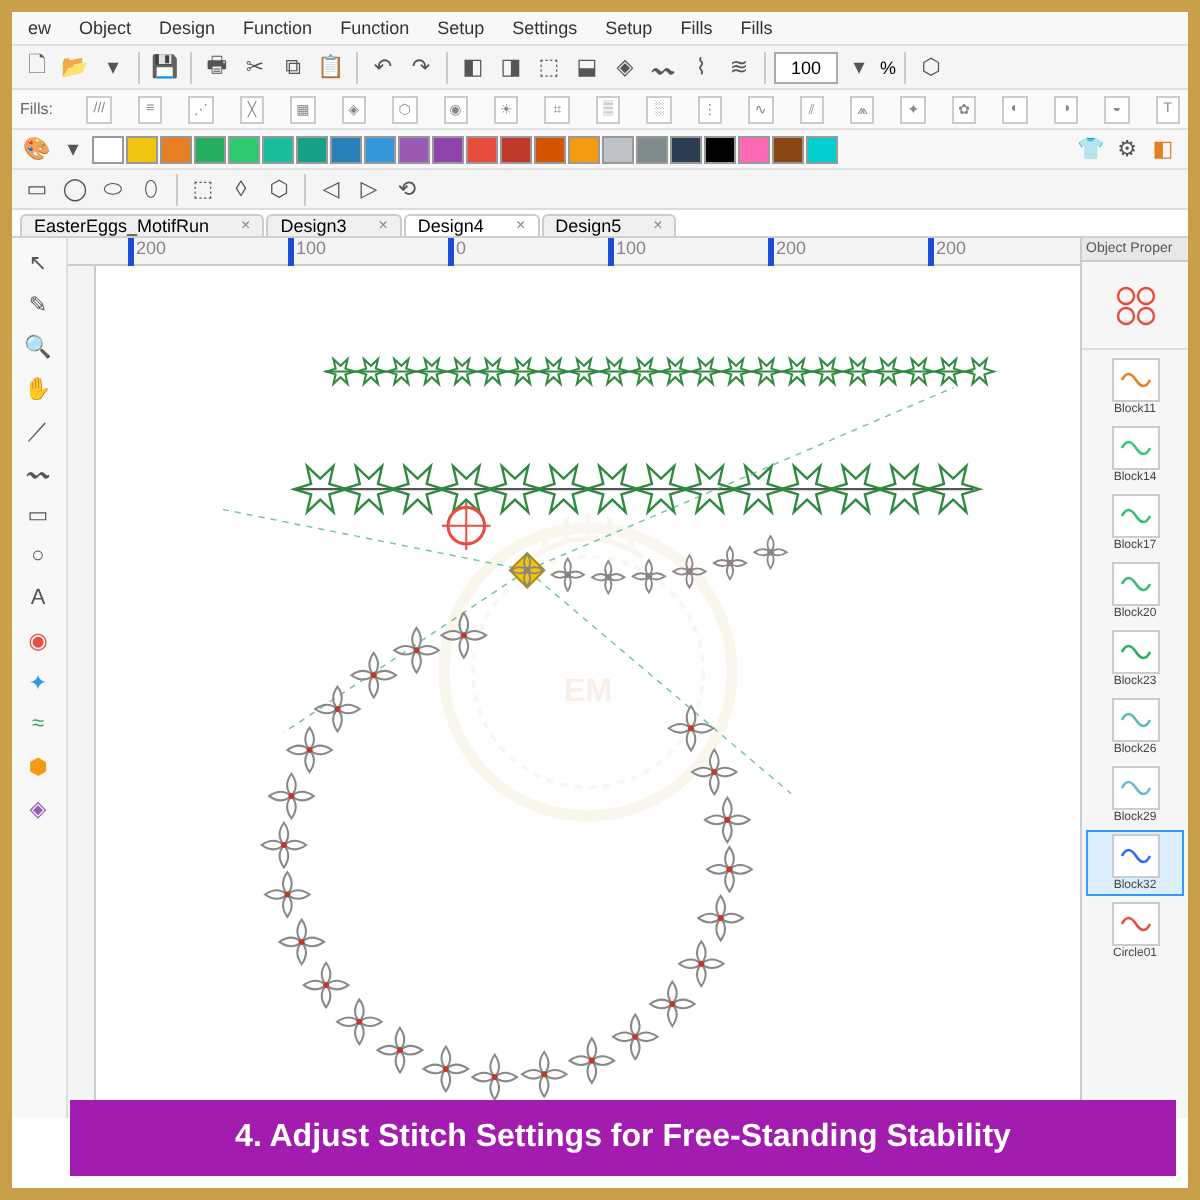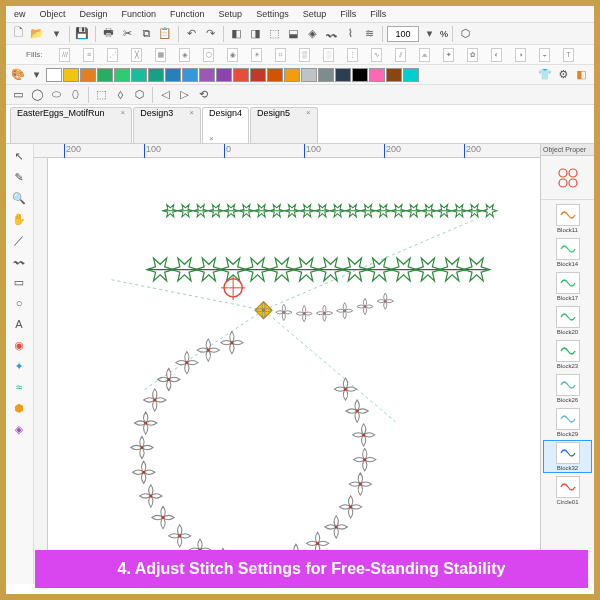--- a/index.html
+++ b/index.html
@@ -4,46 +4,46 @@
 <style>
 *{box-sizing:border-box;margin:0;padding:0;font-family:Tahoma,Arial,sans-serif;font-size:9px;}
 body{width:600px;height:600px;overflow:hidden;background:#fff;}
 .frame{width:600px;height:600px;border:6px solid #c9a04a;position:relative;background:#fff;}
 .menubar{display:flex;gap:14px;padding:3px 8px;background:#f8f8f8;border-bottom:1px solid #ddd;}
 .menubar span{color:#333;cursor:default;}
 .toolbar{display:flex;align-items:center;gap:2px;padding:2px 4px;background:#f5f5f5;border-bottom:1px solid #e0e0e0;overflow:hidden;height:22px;}
 .tbtn{width:17px;height:17px;display:flex;align-items:center;justify-content:center;color:#555;border:1px solid transparent;cursor:pointer;font-size:11px;}
 .sep{width:1px;height:16px;background:#ccc;margin:0 2px;}
 .zoom-field{width:32px;height:16px;border:1px solid #aaa;background:#fff;text-align:center;font-size:9px;line-height:14px;}
-.fill-row{display:flex;align-items:center;gap:13px;padding:2px 20px;background:#fafafa;border-bottom:1px solid #e0e0e0;height:20px;overflow:hidden;}
+.fill-row{display:flex;align-items:center;gap:13px;padding:2px 4px;background:#fafafa;border-bottom:1px solid #e0e0e0;height:20px;overflow:hidden;}
 .fill-label{font-size:8px;color:#666;margin-right:4px;}
 .fill-sw{width:17px;height:14px;border:1px solid #ccc;background:#fff;display:flex;align-items:center;justify-content:center;font-size:7px;color:#888;overflow:hidden;}
 .color-row{display:flex;align-items:center;gap:1px;padding:2px 4px;background:#f7f7f7;border-bottom:1px solid #e0e0e0;height:20px;flex-wrap:nowrap;overflow:hidden;}
 .csw{width:16px;height:14px;border:1px solid #999;flex:none;}
 .secondary-tb{display:flex;align-items:center;gap:2px;padding:2px 4px;background:#f5f5f5;border-bottom:1px solid #ddd;height:20px;overflow:hidden;}
 .tabs{display:flex;gap:1px;padding:2px 4px 0;background:#fff;font-size:8px;border-bottom:1px solid #d0d0d0;}
 .tab{padding:0 6px;border:1px solid #ccc;border-bottom:none;background:#f0f0f0;border-radius:3px 3px 0 0;display:flex;gap:16px;align-items:flex-start;}
-.tab.active{background:#fff;flex-direction:column;}
+.tab.active{background:#fff;}
 .tab-x{color:#888;font-size:8px;cursor:pointer;}
 .workarea{display:flex;height:440px;position:relative;}
 .left-tools{width:28px;background:#f8f8f8;border-right:1px solid #ddd;display:flex;flex-direction:column;gap:1px;padding:2px;}
 .ltbtn{width:22px;height:20px;border:1px solid transparent;display:flex;align-items:center;justify-content:center;font-size:11px;color:#555;cursor:pointer;}
 .canvas-wrap{flex:1;position:relative;background:#fff;overflow:hidden;}
 .ruler-h{height:14px;background:#f4f4f4;border-bottom:1px solid #ccc;font-size:6px;color:#888;position:relative;}
-.ruler-h .tick{position:absolute;top:0;border-left:1px solid #1d4ed8;height:14px;padding-left:1px;}
+.ruler-h .tick{position:absolute;top:0;border-left:3px solid #1d4ed8;height:14px;padding-left:1px;}
 .ruler-v{width:14px;background:#f4f4f4;border-right:1px solid #ccc;position:absolute;left:0;top:14px;bottom:0;}
 .canvas{position:absolute;left:14px;top:14px;right:0;bottom:0;background:#fff;}
 .right-panel{width:54px;background:#f6f6f6;border-left:1px solid #ccc;display:flex;flex-direction:column;}
 .panel-header{font-size:7px;background:#e8e8e8;padding:2px;color:#555;border-bottom:1px solid #ccc;white-space:nowrap;overflow:hidden;}
 .block-list{flex:1;overflow:hidden;display:flex;flex-direction:column;gap:1px;padding:2px;}
 .block-item{display:flex;flex-direction:column;align-items:center;gap:1px;padding:1px;border:1px solid transparent;cursor:pointer;}
 .block-item.sel{border-color:#3399ff;background:#dceeff;}
 .block-icon{width:24px;height:22px;border:1px solid #ccc;background:#fff;display:flex;align-items:center;justify-content:center;}
 .block-label{font-size:6px;color:#444;}
-.caption{position:absolute;left:6px;right:6px;bottom:6px;background:#d946ef;color:#fff;text-align:center;padding:10px 8px;font-size:16px;font-weight:bold;font-family:Arial,sans-serif;margin-left:23px;}
+.caption{position:absolute;left:6px;right:6px;bottom:6px;background:#a21caf;color:#fff;text-align:center;padding:10px 8px;font-size:16px;font-weight:bold;font-family:Arial,sans-serif;margin-left:23px;}
 .watermark{position:absolute;left:50%;top:48%;transform:translate(-50%,-50%);opacity:0.09;pointer-events:none;}
 .watermark svg{width:180px;height:180px;}
 .stitch-art{position:absolute;left:0;top:0;width:100%;height:100%;pointer-events:none;}
 </style>
 </head>
 <body>
 <div class="frame">
 
 <div class="menubar">
   <span>ew</span>
@@ -204,20 +204,28 @@
     <div class="ruler-h" id="ruler-h">
           <div class="tick" style="left: 30px;">200</div>
           <div class="tick" style="left: 110px;">100</div>
           <div class="tick" style="left: 190px;">0</div>
           <div class="tick" style="left: 270px;">100</div>
           <div class="tick" style="left: 350px;">200</div>
           <div class="tick" style="left: 430px;">200</div>
         </div>
     <div class="ruler-v"></div>
     <div class="canvas">
+      <div class="watermark">
+        <svg viewBox="0 0 100 100">
+              <circle cx="50" cy="50" r="40" fill="none" stroke="#c9a04a" stroke-width="3"></circle>
+              <circle cx="50" cy="50" r="32" fill="none" stroke="#c9a04a" stroke-width="1" stroke-dasharray="2 2"></circle>
+              <text x="50" y="58" text-anchor="middle" font-size="22" font-weight="bold" fill="#d35400">EM</text>
+              <path d="M35 18 Q50 8 65 18 M38 15 L38 10 M44 13 L44 7 M50 12 L50 6 M56 13 L56 7 M62 15 L62 10" stroke="#c9a04a" fill="none" stroke-width="1.5"></path>
+            </svg>
+      </div>
       <svg class="stitch-art" viewBox="0 0 480 420">
         <g stroke="#2e8b3d" stroke-width="1" fill="none">
           <line x1="110" y1="52" x2="430" y2="52"></line>
           <g id="starrow1">
                 <path d="M125.0 52.0L120.4 53.4L121.5 58.1L118.0 54.8L114.5 58.1L115.6 53.4L111.0 52.0L115.6 50.6L114.5 45.9L118.0 49.2L121.5 45.9L120.4 50.6Z"></path>
                 <path d="M140.0 52.0L135.4 53.4L136.5 58.1L133.0 54.8L129.5 58.1L130.6 53.4L126.0 52.0L130.6 50.6L129.5 45.9L133.0 49.2L136.5 45.9L135.4 50.6Z"></path>
                 <path d="M155.0 52.0L150.4 53.4L151.5 58.1L148.0 54.8L144.5 58.1L145.6 53.4L141.0 52.0L145.6 50.6L144.5 45.9L148.0 49.2L151.5 45.9L150.4 50.6Z"></path>
                 <path d="M170.0 52.0L165.4 53.4L166.5 58.1L163.0 54.8L159.5 58.1L160.6 53.4L156.0 52.0L160.6 50.6L159.5 45.9L163.0 49.2L166.5 45.9L165.4 50.6Z"></path>
                 <path d="M185.0 52.0L180.4 53.4L181.5 58.1L178.0 54.8L174.5 58.1L175.6 53.4L171.0 52.0L175.6 50.6L174.5 45.9L178.0 49.2L181.5 45.9L180.4 50.6Z"></path>
                 <path d="M200.0 52.0L195.4 53.4L196.5 58.1L193.0 54.8L189.5 58.1L190.6 53.4L186.0 52.0L190.6 50.6L189.5 45.9L193.0 49.2L196.5 45.9L195.4 50.6Z"></path>

